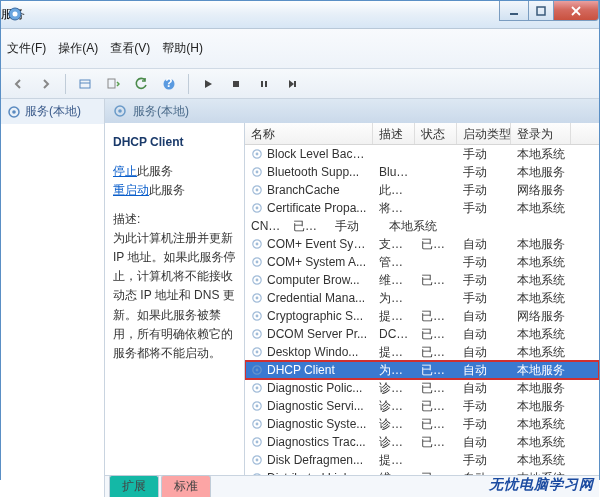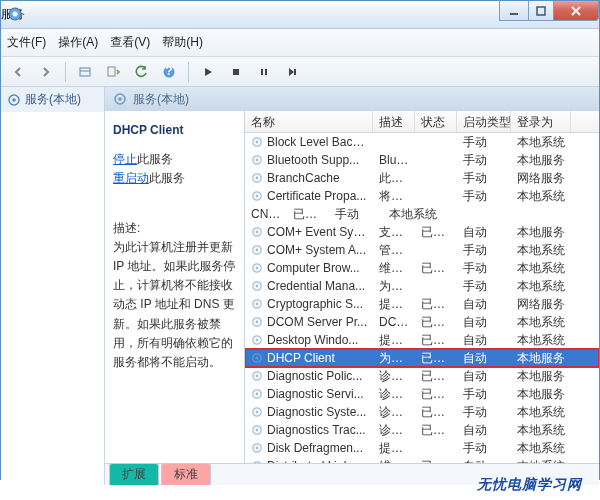--- a/index.html
+++ b/index.html
@@ -5,51 +5,51 @@
 *{box-sizing:border-box;margin:0;padding:0;font-family:"Microsoft YaHei","Segoe UI",Tahoma,sans-serif;font-size:12px}
 body{background:#fff;width:600px;height:500px;overflow:hidden;position:relative}
 .window{border:1px solid #5a8fc5;background:#fff;position:relative;height:480px}
 .titlebar{height:28px;background:linear-gradient(#fdfefe,#e8f0f8 45%,#d7e6f5);display:flex;align-items:center;border-bottom:1px solid #b8c8d8;position:relative}
 .title-text{color:#000}
 .title-icon{position:absolute;left:6px;top:5px;width:16px;height:16px}
 .winbtns{position:absolute;right:0;top:0;display:flex}
 .winbtn{width:30px;height:20px;border:1px solid #7a9cc0;border-top:none;margin-left:-1px;background:linear-gradient(#f2f6fb,#d2e2f2);display:flex;align-items:center;justify-content:center;color:#3a5a7a;cursor:pointer}
 .winbtn.max{width:26px}
 .winbtn.close{width:46px;border-bottom-right-radius:4px;background:linear-gradient(#e9a0a0,#d46a5f 45%,#c9513f);color:#fff}
-.menubar{height:28px;background:linear-gradient(#f8fafd,#eef3f9);display:flex;align-items:center;padding:0 6px;gap:12px;border-bottom:1px solid #d0dae5;color:#222}
+.menubar{height:40px;background:linear-gradient(#f8fafd,#eef3f9);display:flex;align-items:center;padding:0 6px;gap:12px;border-bottom:1px solid #d0dae5;color:#222}
 .menuitem{cursor:pointer}
 .toolbar{height:30px;background:linear-gradient(#f6f9fc,#e9eff6);border-bottom:1px solid #c9d4e0;display:flex;align-items:center;padding:0 6px;gap:6px}
 .tbtn{width:22px;height:22px;display:flex;align-items:center;justify-content:center;border:1px solid transparent;border-radius:2px;cursor:pointer;color:#666}
 .tsep{width:1px;height:20px;background:#c0ccd8;margin:0 2px}
 .body{display:flex;height:calc(100% - 80px)}
 .left{width:104px;border-right:1px solid #c9d4e0;background:#fff}
 .left-item{display:flex;align-items:center;gap:4px;padding:4px 6px;background:#eaf1f9;color:#3a5a8a}
 .gear-icon{width:14px;height:14px;display:inline-block}
 .center{flex:1;display:flex;flex-direction:column}
 .addr{height:24px;background:linear-gradient(#dde8f3,#cad9ea);display:flex;align-items:center;padding:0 8px;color:#4a6a8a;gap:6px}
 .split{flex:1;display:flex;overflow:hidden}
 .detail{width:140px;border-right:1px solid #c9d4e0;padding:10px 8px;color:#333;line-height:1.6}
 .detail-title{font-weight:bold;color:#1a3a6a;margin-bottom:10px}
 .detail-link{color:#0a5ecb;text-decoration:underline;cursor:pointer}
-.detail-desc-label{margin-top:30px}
+.detail-desc-label{margin-top:9px}
 .detail-desc{margin-top:0}
 .grid{flex:1;overflow:hidden;display:flex;flex-direction:column}
 .ghead{display:flex;background:linear-gradient(#fdfdfd,#f2f2f2);border-bottom:1px solid #d6d6d6;height:22px}
 .gh{border-right:1px solid #dedede;padding:3px 6px;color:#333;overflow:hidden;white-space:nowrap}
 .c-name{width:128px}.c-desc{width:42px}.c-stat{width:42px}.c-start{width:54px}.c-logon{width:60px}
 .gbody{flex:1;overflow-y:auto;overflow-x:hidden}
 .row{display:flex;height:18px;align-items:center;cursor:pointer}
 .row.selected{background:#3a79d0;color:#fff;outline:2px solid #d03030;outline-offset:-1px}
 .cell{padding:1px 6px;overflow:hidden;white-space:nowrap;text-overflow:ellipsis;color:#333}
 .row.selected .cell{color:#fff}
 .c-name .gi{width:12px;height:12px;display:inline-block;vertical-align:-2px;margin-right:4px;opacity:.7}
 .tabs{height:22px;border-top:1px solid #c9d4e0;display:flex;align-items:flex-end;padding-left:4px;background:#f4f7fb}
 .tab{padding:2px 12px;border:1px solid #c0ccd8;border-bottom:none;background:#fca5a5;margin-right:2px;border-radius:3px 3px 0 0;cursor:pointer;color:#444}
 .tab.active{background:#14b8a6;border-top:1px solid #c0ccd8}
-.watermark{position:absolute;right:18px;bottom:6px;color:#1a4aa0;font-size:14px;font-weight:bold;font-style:italic;letter-spacing:1px}
+.watermark{position:absolute;right:6px;bottom:6px;color:#1a4aa0;font-size:14px;font-weight:bold;font-style:italic;letter-spacing:1px}
 .ghost{position:absolute;right:110px;bottom:22px;color:rgba(200,60,60,.35);font-size:16px;font-style:italic}
 svg{display:block}
 </style>
 </head>
 <body>
 
 <div class="window">
   <div class="titlebar">
     <span class="title-icon">
       <svg viewBox="0 0 16 16">

